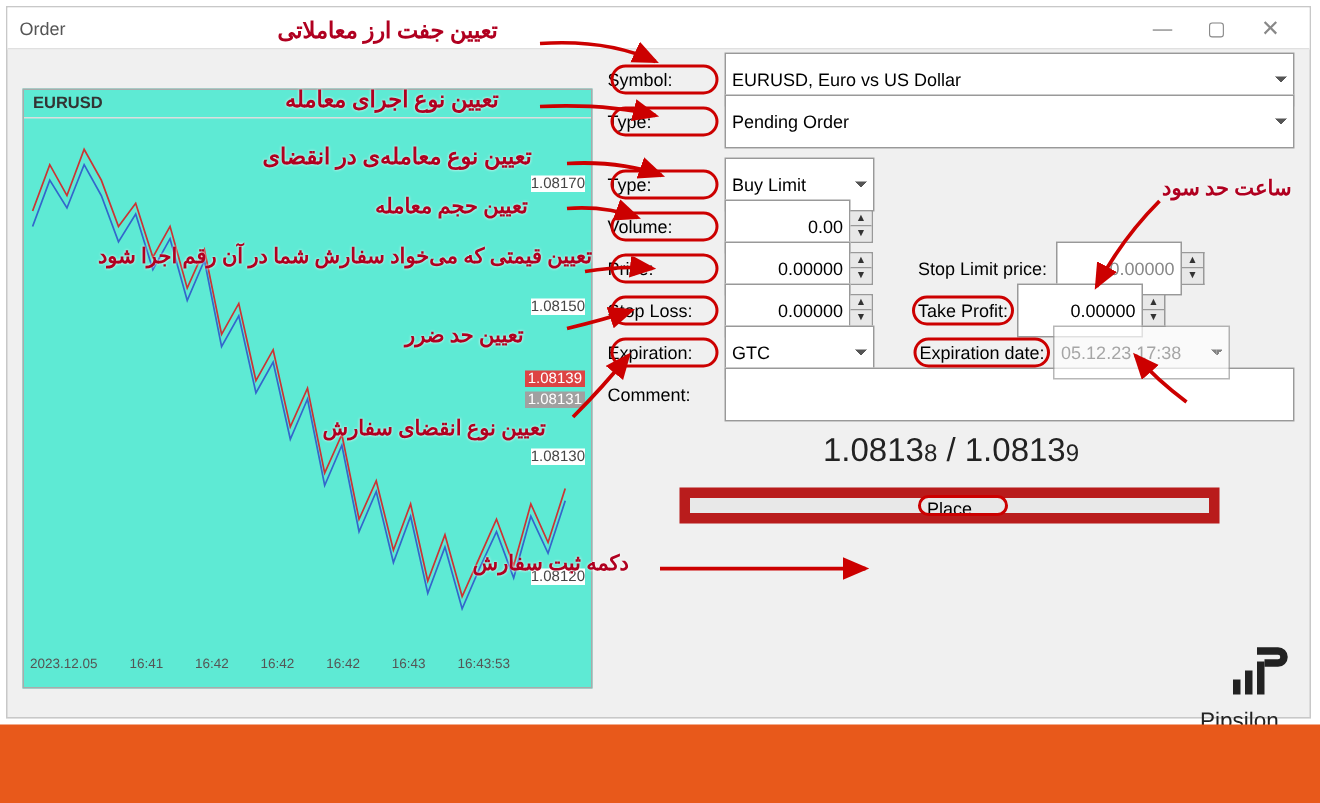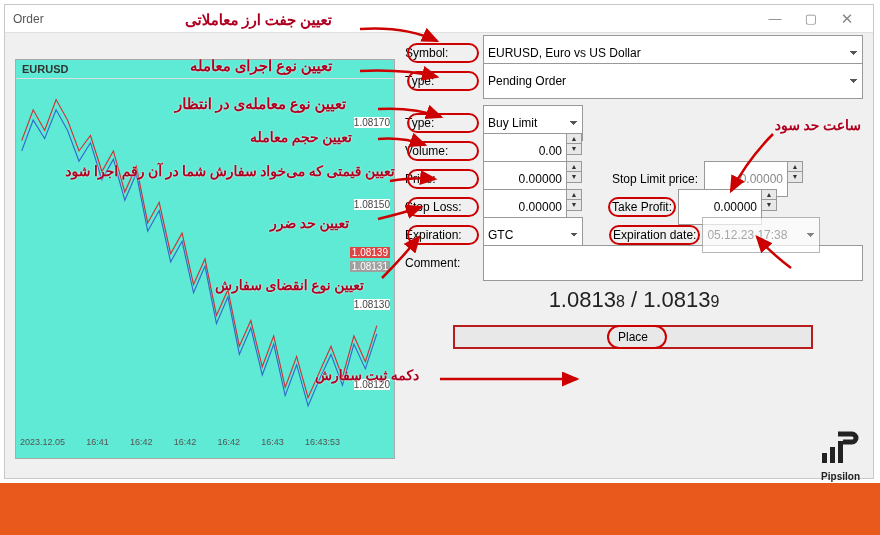--- a/index.html
+++ b/index.html
@@ -18,40 +18,40 @@
 .price-tag{position:absolute;right:4px;font-size:10px;background:#a0a0a0;color:#fff;padding:0 2px}
 .price-tag.ask{background:#d44}
 .x-axis{position:absolute;bottom:2px;left:0;right:50px;display:flex;justify-content:space-between;font-size:9px;color:#555;padding:0 4px}
 .form-panel{position:absolute;left:400px;top:8px;right:10px}
 .row{display:flex;align-items:center;margin-bottom:4px;height:24px}
 .lbl{width:72px;text-align:left;font-size:12px;margin-right:6px;position:relative}
 .lbl.circled::after{content:"";position:absolute;border:2px solid #c00;border-radius:14px;left:2px;right:-2px;top:-3px;bottom:-3px}
 input.field,select.field{height:36px;font-size:12px;border:1px solid #999;background:#fff;padding:0 4px}
 select.field{appearance:none;padding-right:18px;background-image:linear-gradient(45deg,transparent 50%,#555 50%),linear-gradient(135deg,#555 50%,transparent 50%);background-position:right 8px center,right 4px center;background-size:4px 4px,4px 4px;background-repeat:no-repeat}
 .wide{flex:1}
-.num-wrap{display:flex;align-items:flex-start}
+.num-wrap{display:flex;align-items:center}
 .num-wrap input{width:84px;text-align:right}
 .spin{display:flex;flex-direction:column;border:1px solid #999;border-left:none}
 .spin span{width:14px;height:10px;font-size:7px;line-height:10px;text-align:center;background:#e8e8e8;color:#333}
 .spin span:first-child{border-bottom:1px solid #999}
 .row2{display:flex;gap:30px}
 .col{display:flex;align-items:center}
 .lbl-r{font-size:12px;margin-right:6px;position:relative;white-space:nowrap}
 .lbl-r.circled::after{content:"";position:absolute;border:2px solid #c00;border-radius:14px;left:-4px;right:-4px;top:-3px;bottom:-3px}
 .disabled{background:#e8e8e8;color:#888}
 .quote{font-size:22px;text-align:center;margin:12px 0;color:#222;font-family:Arial}
 .quote .sm{font-size:16px}
-.place-btn{width:360px;height:24px;margin-left:48px;border:2px solid #b91c1c;background:#e8e8e8;font-size:12px;position:relative}
+.place-btn{width:360px;height:24px;margin-left:48px;border:7px solid #b91c1c;background:#e8e8e8;font-size:12px;position:relative}
 .place-btn::after{content:"";position:absolute;border:2px solid #c00;border-radius:12px;left:152px;width:56px;top:-2px;bottom:-2px}
 .ann{position:absolute;font-size:15px;font-weight:700;color:#b00020;direction:rtl;font-family:Tahoma;white-space:nowrap;text-shadow:0 0 2px #fff}
 .ann.sm{font-size:14px}
 .arrow{position:absolute;pointer-events:none}
 .bottom-bar{position:absolute;left:0;right:0;bottom:0;height:52px;background:#e8591b}
 .logo{position:absolute;right:20px;bottom:54px;width:60px;height:50px}
-.logo-txt{font-size:10px;text-align:right;font-weight:700;color:#222}
+.logo-txt{font-size:15px;text-align:left;font-weight:400;color:#222}
 </style>
 </head>
 <body>
 
 <div class="window">
   <div class="titlebar">
     <span class="titlebar-text">Order</span>
     <div class="tb-btn">—</div>
     <div class="tb-btn">▢</div>
     <div class="tb-btn close">✕</div>
@@ -179,21 +179,21 @@
       <div class="quote">
         <span>1.0813</span><span class="sm">8</span><span> / </span><span>1.0813</span><span class="sm">9</span>
       </div>
 
       <button class="place-btn"><span>Place</span></button>
 
     </div>
 
     <div class="ann" style="left:185px;top:24px">تعیین نوع اجرای معامله</div>
     <div class="ann" style="left:180px;top:-22px">تعیین جفت ارز معاملاتی</div>
-    <div class="ann" style="left:170px;top:62px">تعیین نوع معامله‌ی در انتظار</div>
+    <div class="ann" style="left:170px;top:62px">تعیین نوع معامله‌ی در انقضای</div>
     <div class="ann sm" style="left:245px;top:96px">تعیین حجم معامله</div>
     <div class="ann sm" style="left:60px;top:130px;width:330px;text-align:center;white-space:normal;line-height:17px">تعیین قیمتی که می‌خواد سفارش شما در آن رقم اجرا شود</div>
     <div class="ann sm" style="left:265px;top:182px">تعیین حد ضرر</div>
     <div class="ann sm" style="left:210px;top:244px">تعیین نوع انقضای سفارش</div>
     <div class="ann sm" style="right:12px;top:84px">ساعت حد سود</div>
     <div class="ann sm" style="left:310px;top:334px">دکمه ثبت سفارش</div>
 
     <svg class="arrow" style="left:350px;top:-12px;width:90px;height:28px">
         <defs>
           <marker id="ah" markerWidth="8" markerHeight="8" refX="6" refY="3" orient="auto">

